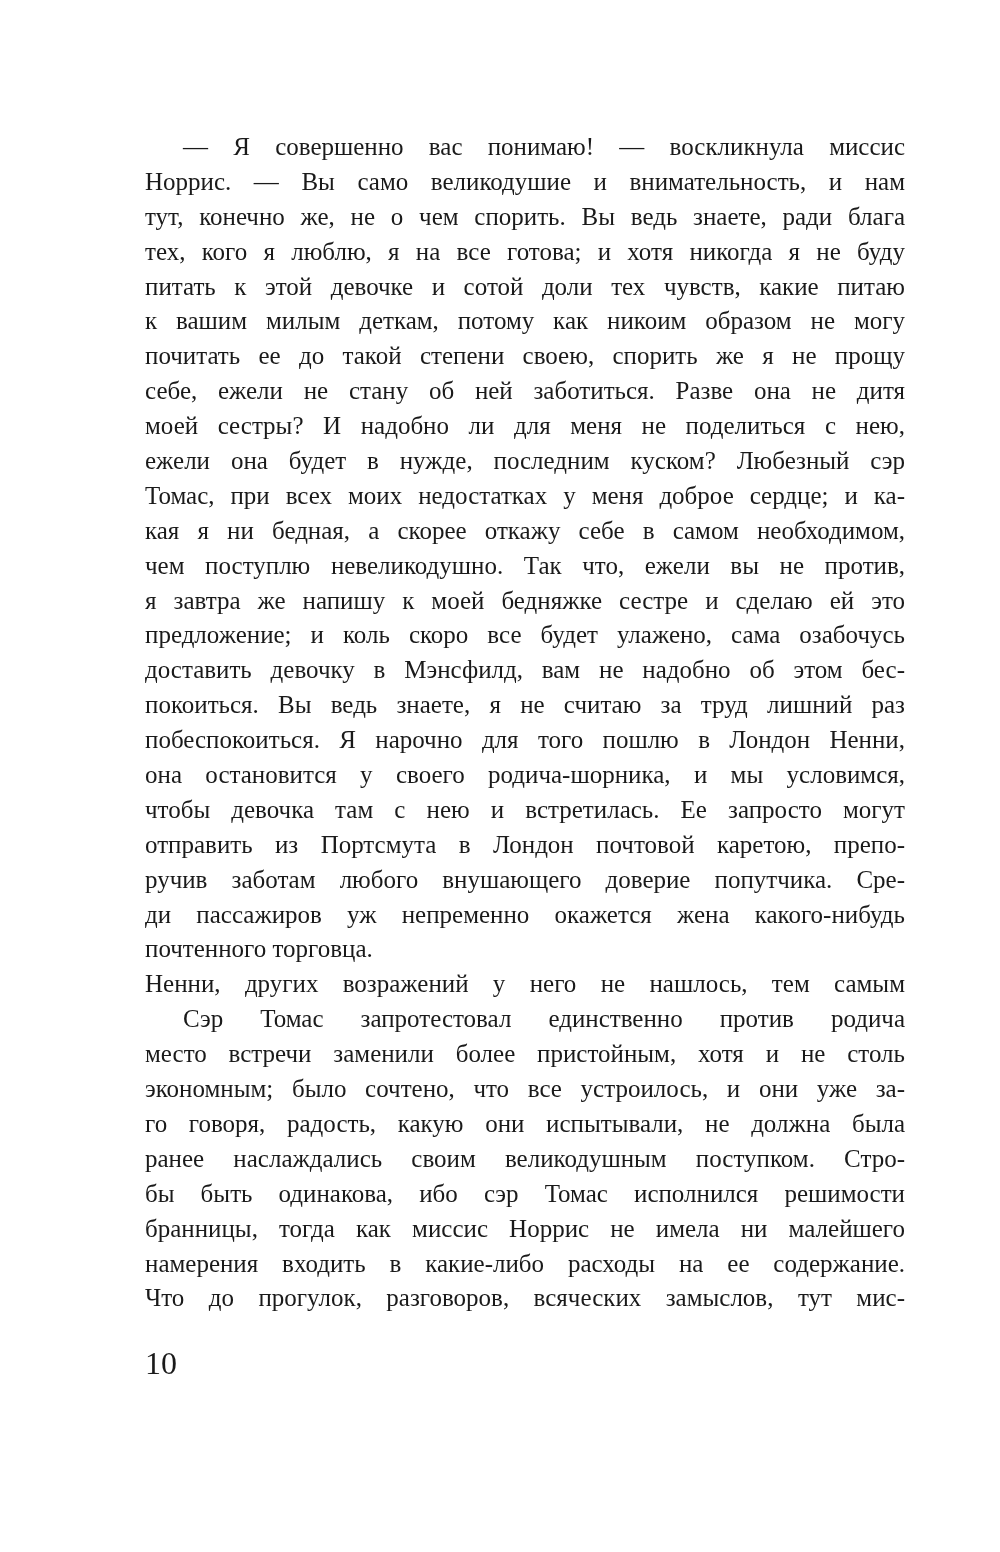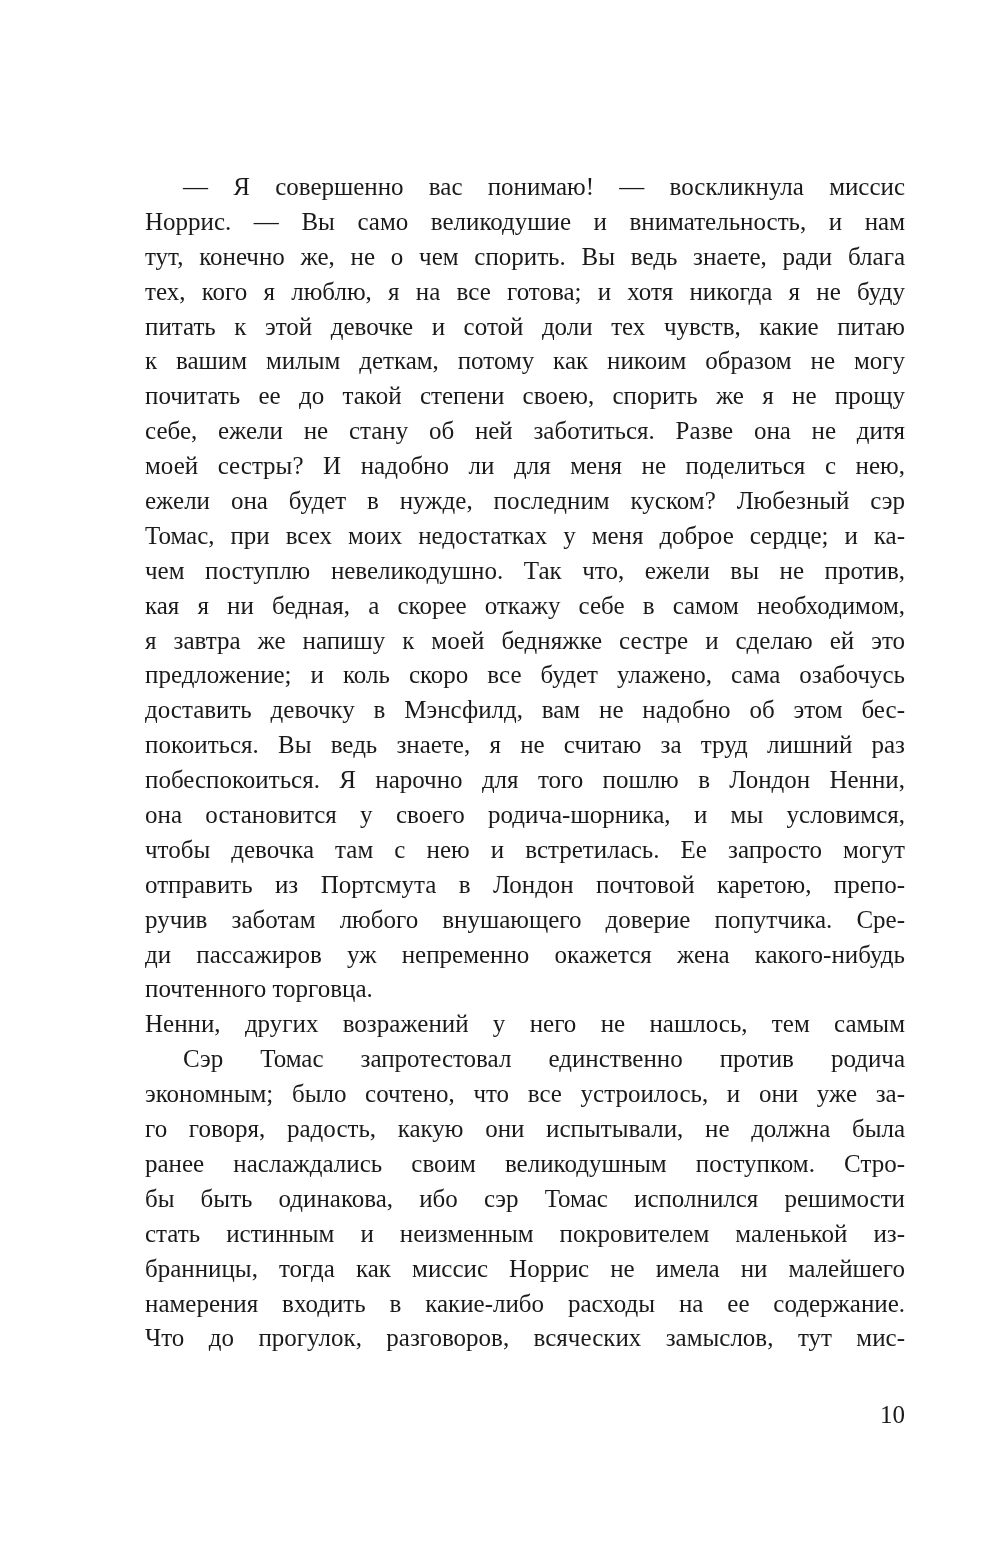--- a/index.html
+++ b/index.html
@@ -20,80 +20,79 @@
     background: #ffffff;
   }
   .text-block {
     position: absolute;
     left: 145px;
     top: 130px;
     width: 760px;
     color: #1a1a1a;
     font-size: 25px;
     line-height: 34.9px;
-    margin-top: 40px;
   }
   .line {
     text-align: justify;
     text-align-last: justify;
     white-space: normal;
     height: 34.9px;
     overflow: visible;
   }
   .line.indent {
     text-indent: 38px;
   }
   .line.no-just {
     text-align-last: left;
   }
   .page-number {
     position: absolute;
     left: 145px;
-    top: 1400px;
+    top: 1348px;
     width: 760px;
-    text-align: right;
+    text-align: left;
     color: #1a1a1a;
-    font-size: 25px;
+    font-size: 32px;
     line-height: 30px;
   }
 </style>
 </head>
 <body>
 
 <div class="book-page">
   <div class="text-block">
       <div class="line indent">— Я совершенно вас понимаю! — воскликнула миссис</div>
       <div class="line">Норрис. — Вы само великодушие и внимательность, и нам</div>
       <div class="line">тут, конечно же, не о чем спорить. Вы ведь знаете, ради блага</div>
       <div class="line">тех, кого я люблю, я на все готова; и хотя никогда я не буду</div>
       <div class="line">питать к этой девочке и сотой доли тех чувств, какие питаю</div>
       <div class="line">к вашим милым деткам, потому как никоим образом не могу</div>
       <div class="line">почитать ее до такой степени своею, спорить же я не прощу</div>
       <div class="line">себе, ежели не стану об ней заботиться. Разве она не дитя</div>
       <div class="line">моей сестры? И надобно ли для меня не поделиться с нею,</div>
       <div class="line">ежели она будет в нужде, последним куском? Любезный сэр</div>
       <div class="line">Томас, при всех моих недостатках у меня доброе сердце; и ка-</div>
+      <div class="line">кая я ни бедная, а скорее откажу себе в самом необходимом,</div>
       <div class="line">чем поступлю невеликодушно. Так что, ежели вы не против,</div>
-      <div class="line">кая я ни бедная, а скорее откажу себе в самом необходимом,</div>
       <div class="line">я завтра же напишу к моей бедняжке сестре и сделаю ей это</div>
       <div class="line">предложение; и коль скоро все будет улажено, сама озабочусь</div>
       <div class="line">доставить девочку в Мэнсфилд, вам не надобно об этом бес-</div>
       <div class="line">покоиться. Вы ведь знаете, я не считаю за труд лишний раз</div>
       <div class="line">побеспокоиться. Я нарочно для того пошлю в Лондон Ненни,</div>
       <div class="line">она остановится у своего родича-шорника, и мы условимся,</div>
       <div class="line">чтобы девочка там с нею и встретилась. Ее запросто могут</div>
       <div class="line">отправить из Портсмута в Лондон почтовой каретою, препо-</div>
       <div class="line">ручив заботам любого внушающего доверие попутчика. Сре-</div>
       <div class="line">ди пассажиров уж непременно окажется жена какого-нибудь</div>
       <div class="line no-just">почтенного торговца.</div>
       <div class="line">Ненни, других возражений у него не нашлось, тем самым</div>
       <div class="line indent">Сэр Томас запротестовал единственно против родича</div>
+      <div class="line">место встречи заменили более пристойным, хотя и не столь</div>
       <div class="line">экономным; было сочтено, что все устроилось, и они уже за-</div>
       <div class="line">го говоря, радость, какую они испытывали, не должна была</div>
       <div class="line">ранее наслаждались своим великодушным поступком. Стро-</div>
       <div class="line">бы быть одинакова, ибо сэр Томас исполнился решимости</div>
-      <div class="line">стать истинным и неизменным покровителем маленькой из-</div>
       <div class="line">бранницы, тогда как миссис Норрис не имела ни малейшего</div>
       <div class="line">намерения входить в какие-либо расходы на ее содержание.</div>
       <div class="line">Что до прогулок, разговоров, всяческих замыслов, тут мис-</div>
     </div>
   <div class="page-number">10</div>
 </div>
 
 </body></html>

